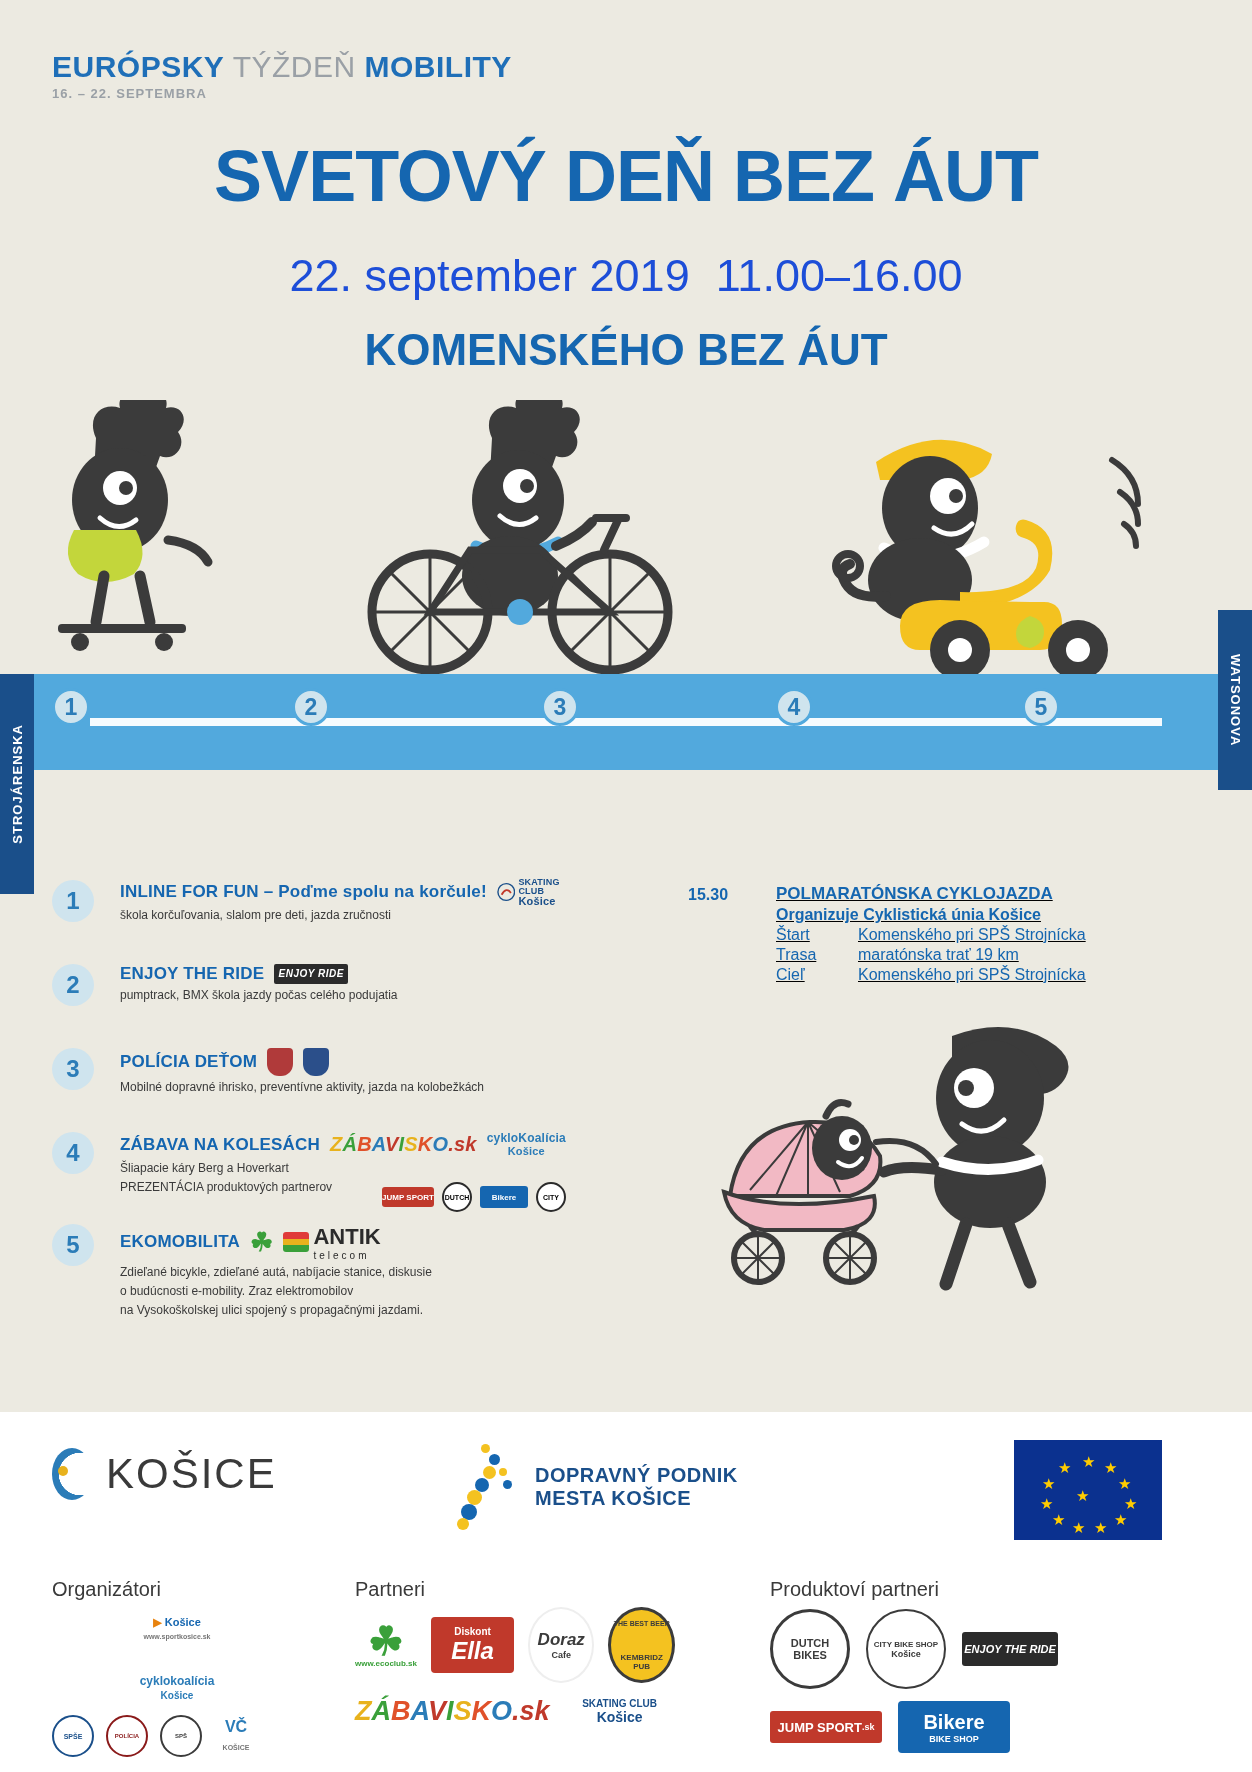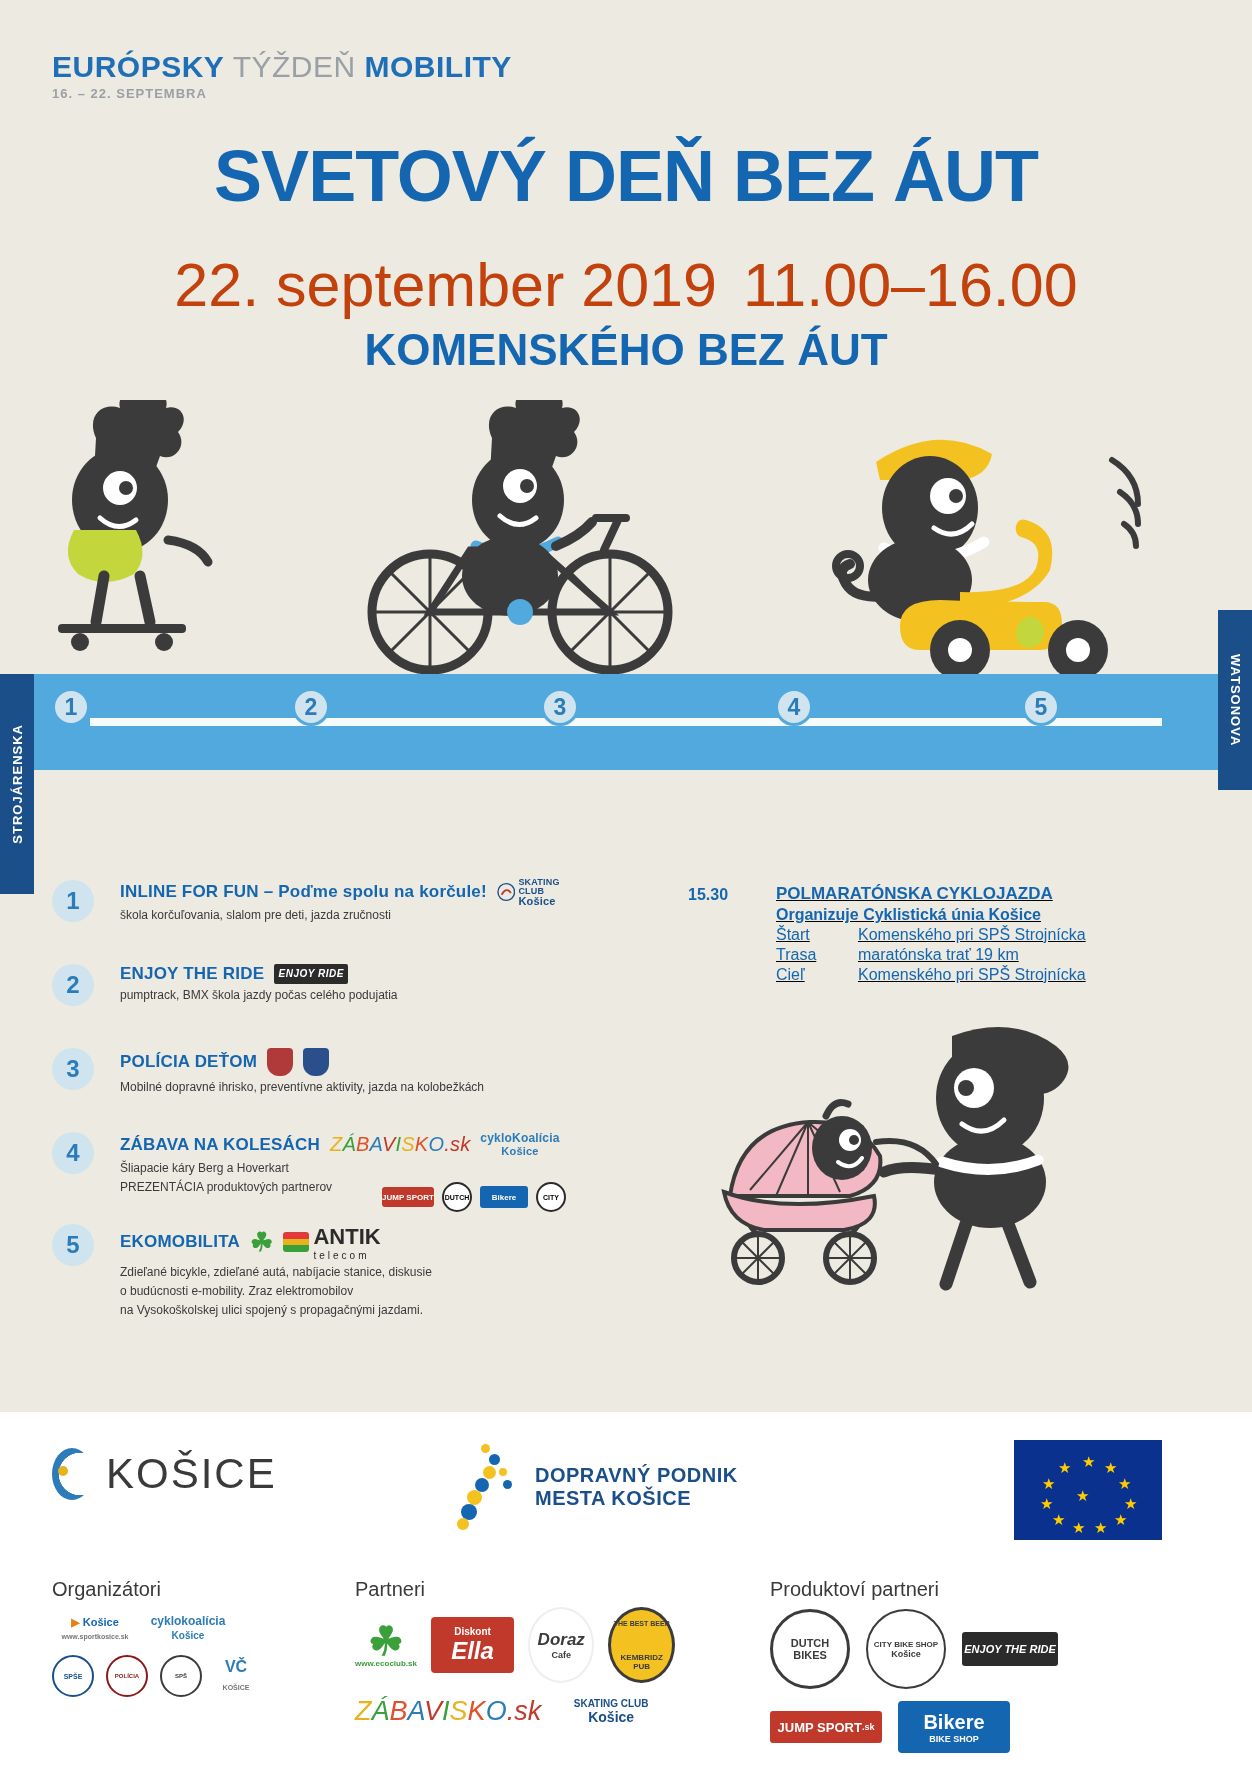--- a/index.html
+++ b/index.html
@@ -19,21 +19,21 @@
   .etm-line1 .b { font-weight:bold; color:#1f6fb8; }
   .etm-line1 .g { font-weight:normal; color:#9aa0a6; }
   .etm-line2 { font-size:13px; color:#9aa0a6; letter-spacing:1px; margin-top:4px; font-weight:bold;}
 
   .title-main {
     position:absolute; left:0; right:0; top:135px; text-align:center;
     font-size:72px; font-weight:bold; color:#1566b0; letter-spacing:-1px;
   }
   .title-date {
     position:absolute; left:0; right:0; top:250px; text-align:center;
-    font-size:61px; color:#c2410c; font-weight:normal;
+    font-size:45px; color:#1d4ed8; font-weight:normal;
   }
   .title-date .gap { display:inline-block; width:26px; }
   .title-sub {
     position:absolute; left:0; right:0; top:325px; text-align:center;
     font-size:44px; font-weight:bold; color:#1566b0;
   }
 
   
   .street {
     position:absolute; left:0; right:0; top:674px; height:96px;
@@ -85,21 +85,21 @@
     font-size:9px; font-weight:bold; line-height:1;
   }
   .badge-skating {
     width:86px; height:24px; color:#1a4f8a; font-size:9px;
     border-radius:2px; background:transparent; gap:3px;
   }
   .badge-enjoy { width:74px; height:20px; background:#2b2b2b; color:#fff; font-size:10px;
     font-style:italic; border-radius:2px; letter-spacing:.5px;}
   .shield { width:26px; height:28px; background:#b03a3a; border-radius:4px 4px 12px 12px; display:inline-block;}
   .shield.blue { background:#2b4f8a; }
-  .zab { font-size:20px; font-weight:normal; font-style:italic; }
+  .zab { font-size:20px; font-weight:bold; font-style:italic; }
   .zab .a{color:#e8b21d;} .zab .b{color:#3aa03a;} .zab .c{color:#e0512a;} .zab .d{color:#2b7cb8;} .zab .e{color:#c0392b;}
   .cyklo { font-size:11px; color:#2b7cb8; line-height:1.1; text-align:center;}
   .cyklo b{display:block; font-size:12px;}
   .clover { color:#3aa03a; font-size:26px; line-height:1; }
   .antik { font-size:22px; font-weight:bold; color:#2b2b2b; letter-spacing:0px; }
   .antik small{ display:block; font-size:10px; letter-spacing:3px; font-weight:normal;}
   .stripes { display:inline-block; width:26px; height:20px; background:
       linear-gradient(#e03a3a 0 33%, #e8b21d 33% 66%, #3aa03a 66% 100%); border-radius:3px;}
   .tinylogo { display:inline-flex; align-items:center; justify-content:center;
     border-radius:50%; background:#fff; border:2px solid #2b2b2b; font-size:7px; font-weight:bold; text-align:center;}
@@ -396,21 +396,21 @@
         <div class="eu-star" style="left:28px;top:36px">★</div>
         <div class="eu-star" style="left:44px;top:20px">★</div>
         <div class="eu-star" style="left:62px;top:48px">★</div>
       </div>
     </div>
 
     <div class="footer-cols">
 
       <div class="f-org">
         <div class="fcol-title">Organizátori</div>
-        <div style="display:flex;gap:2px;align-items:center;margin-top:10px;">
+        <div style="display:flex;gap:26px;align-items:center;margin-top:10px;flex-direction:column;">
           <span class="logo-box" style="width:86px;height:34px;font-size:11px;color:#1566b0;">
             <span><span style="color:#e8820d">▶</span> <span>Košice</span><br><span style="font-size:7px;color:#777">www.sportkosice.sk</span></span>
           </span>
           <span class="logo-box" style="width:96px;height:34px;font-size:12px;color:#2b7cb8;">
             <span><span>cyklokoalícia</span><br><span style="font-size:10px">Košice</span></span>
           </span>
         </div>
         <div style="display:flex;gap:12px;align-items:center;margin-top:10px;">
           <span class="tinylogo" style="width:42px;height:42px;border-color:#1a4f8a;color:#1a4f8a;">SPŠE</span>
           <span class="tinylogo" style="width:42px;height:42px;border-color:#8a1a1a;color:#8a1a1a;font-size:6px;">POLÍCIA</span>

